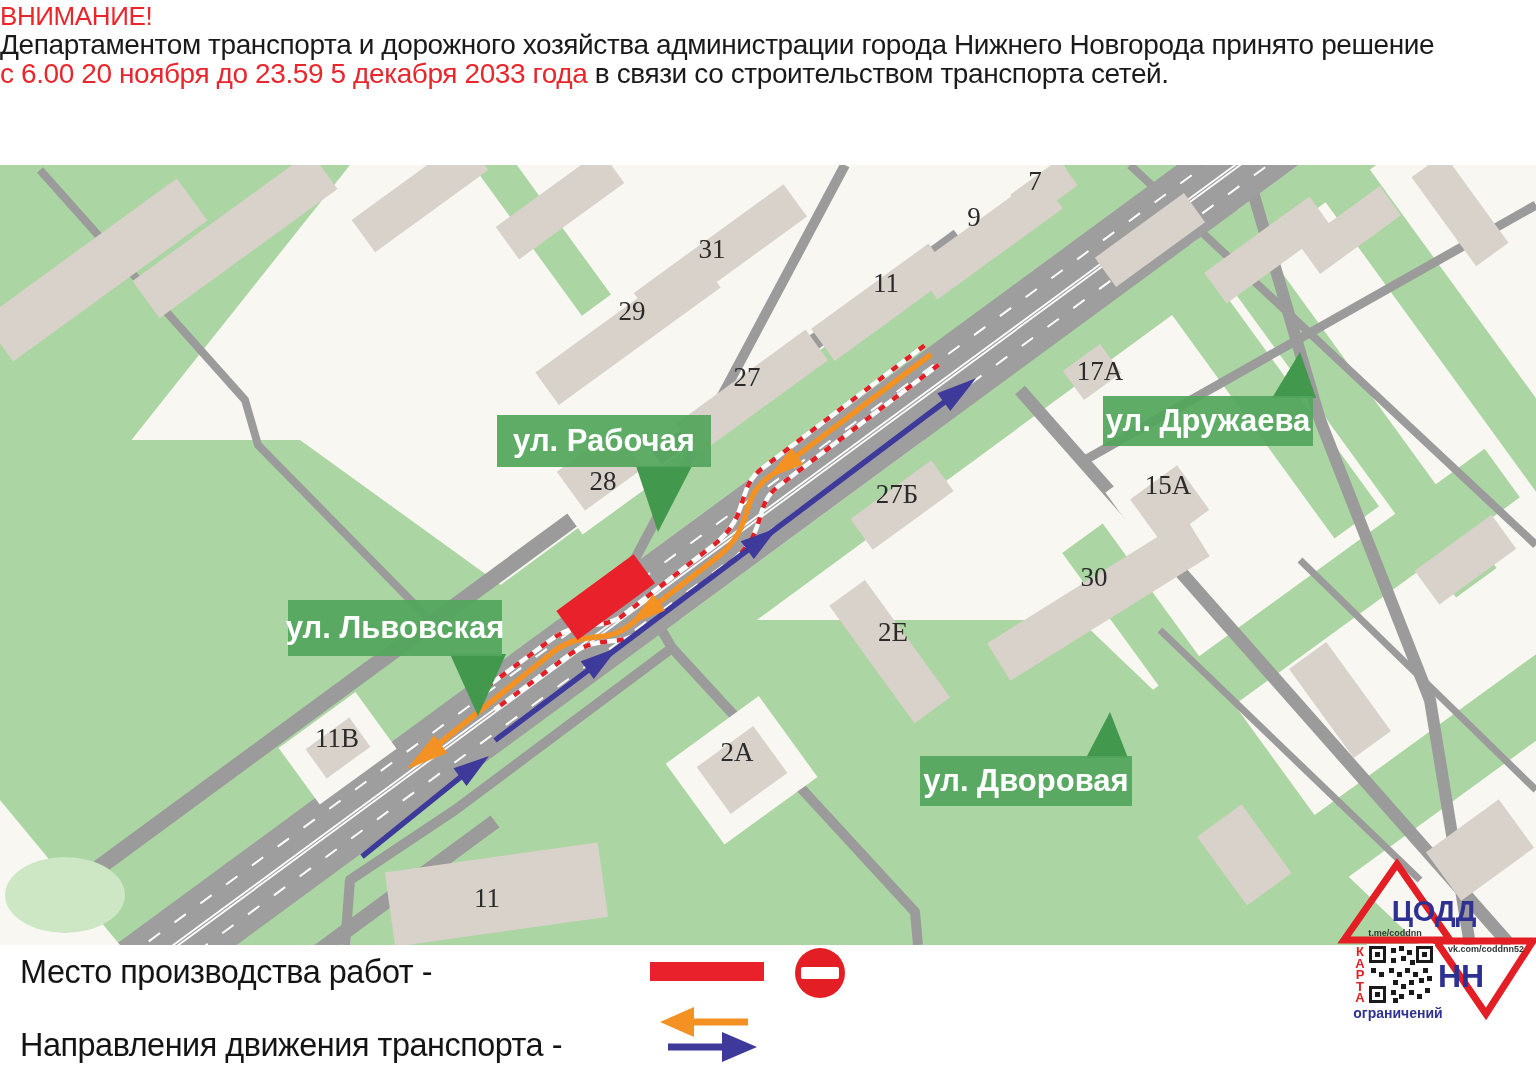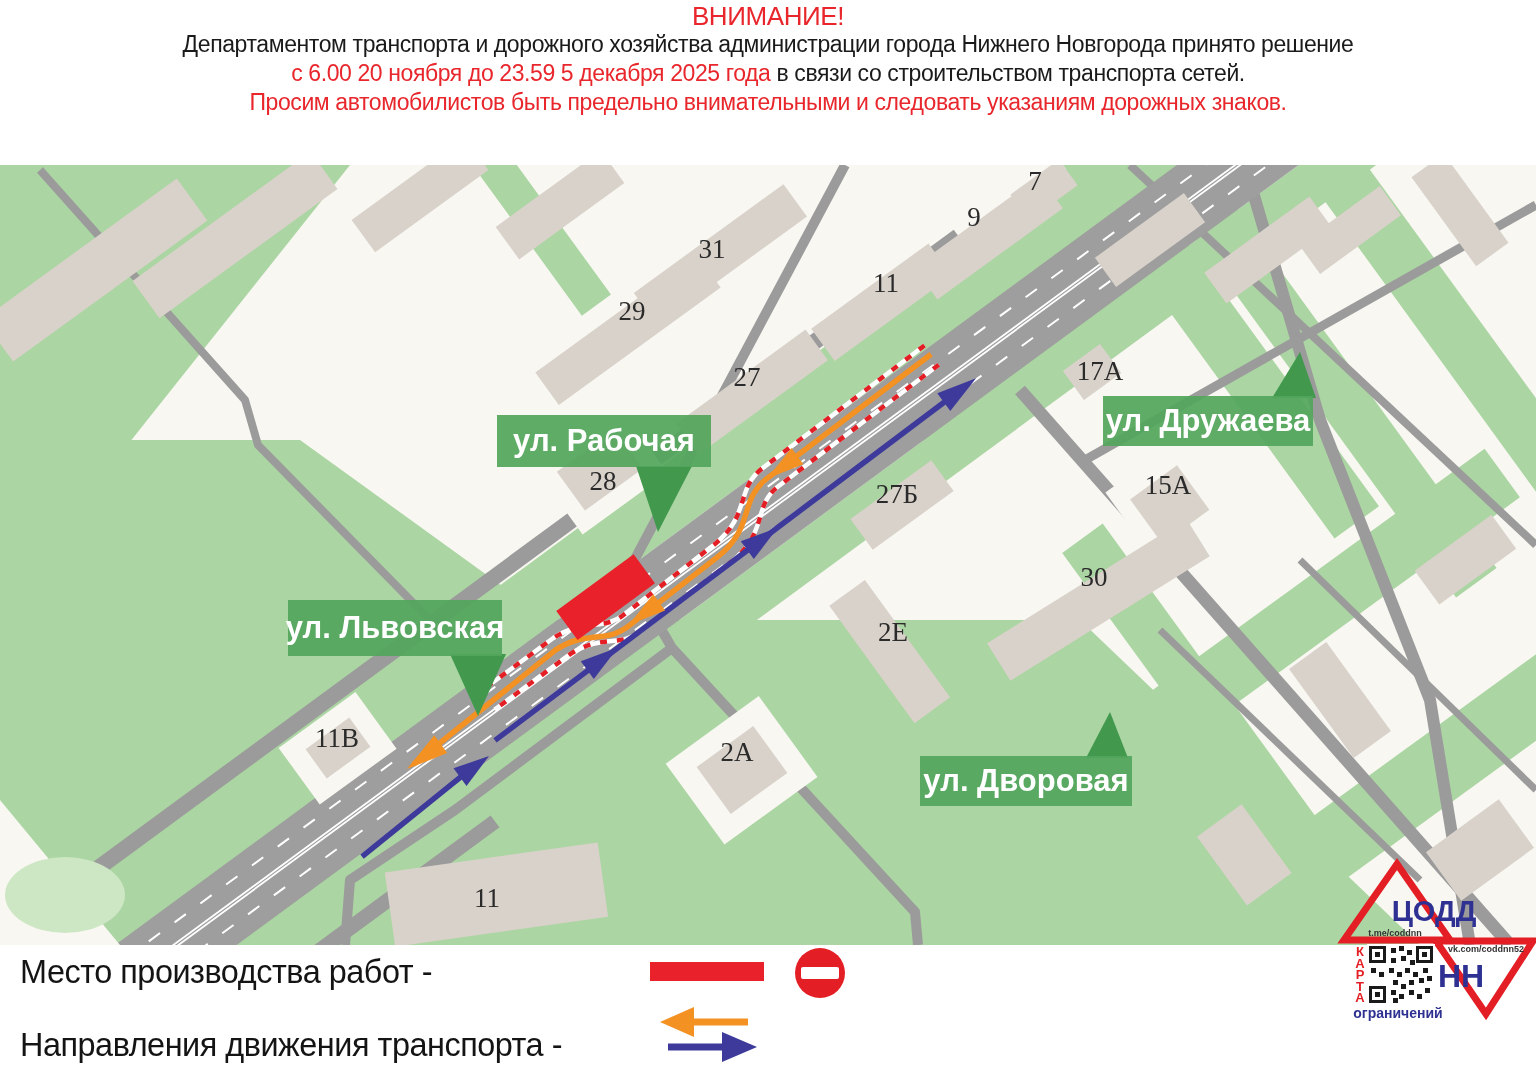--- a/index.html
+++ b/index.html
@@ -1,39 +1,38 @@
 <!DOCTYPE html>
 <html><head>
 <meta charset="utf-8">
 <style>
   html,body{margin:0;padding:0;background:#ffffff;}
   .page{position:relative;width:1536px;height:1070px;overflow:hidden;background:#ffffff;
         font-family:"Liberation Sans",sans-serif;}
-  .header{position:absolute;top:2px;left:0;width:1536px;text-align:center;letter-spacing:-0.4px;}
-  .header .ln{display:block;line-height:29px;font-size:23px;color:#1a1a1a;}
+  .header{position:absolute;top:2px;left:0;width:1536px;text-align:left;letter-spacing:-0.4px;}
+  .header .ln{display:block;line-height:29px;font-size:28px;color:#1a1a1a;}
   .header .attention{color:#e8262c;font-size:26px;line-height:28px;}
   .header .red{color:#e8262c;}
   .scene{position:absolute;left:0;top:0;width:1536px;height:1070px;}
   svg text{font-family:"Liberation Sans",sans-serif;}
   svg text.bnum{font-family:"Liberation Serif",serif;fill:#2b2b2b;font-size:27px;}
   svg text.street{fill:#ffffff;font-weight:bold;font-size:31px;}
   svg text.legend{fill:#141414;font-size:34px;letter-spacing:-0.5px;}
   svg text.logo-big{fill:#2e3192;font-weight:bold;}
   svg text.logo-small{fill:#333333;font-weight:bold;font-size:9px;}
 </style>
 </head>
 <body>
 
 <div class="page">
 
   <div class="header">
     <span class="ln attention">ВНИМАНИЕ!</span>
     <span class="ln">Департаментом транспорта и дорожного хозяйства администрации города Нижнего Новгорода принято решение</span>
-    <span class="ln"><span class="red">с 6.00 20 ноября до 23.59 5 декабря  2025 года</span><span> в связи со строительством транспорта сетей.</span></span>
-    <span class="ln red">Просим автомобилистов быть предельно внимательными и следовать указаниям дорожных знаков.</span>
+    <span class="ln"><span class="red">с 6.00 20 ноября до 23.59 5 декабря  2033 года</span><span> в связи со строительством транспорта сетей.</span></span>
   </div>
 
   <svg class="scene" viewBox="0 0 1536 1070">
     <defs>
       <clipPath id="mapclip">
           <rect x="0" y="165" width="1536" height="780"></rect>
         </clipPath>
     </defs>
 
     <g clip-path="url(#mapclip)">

